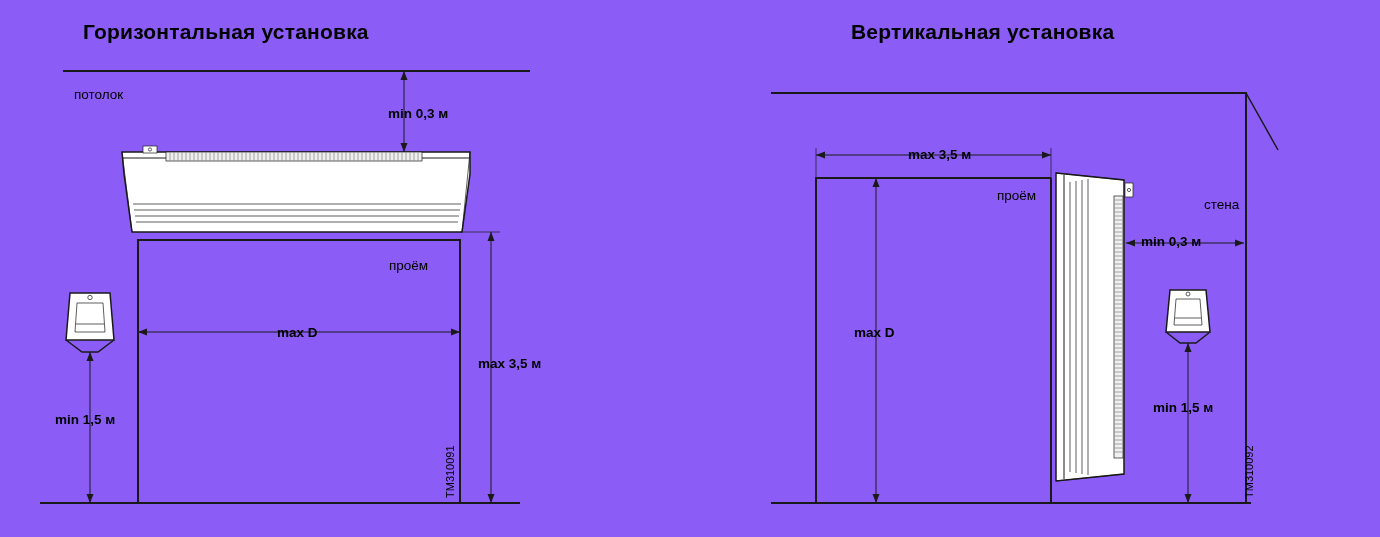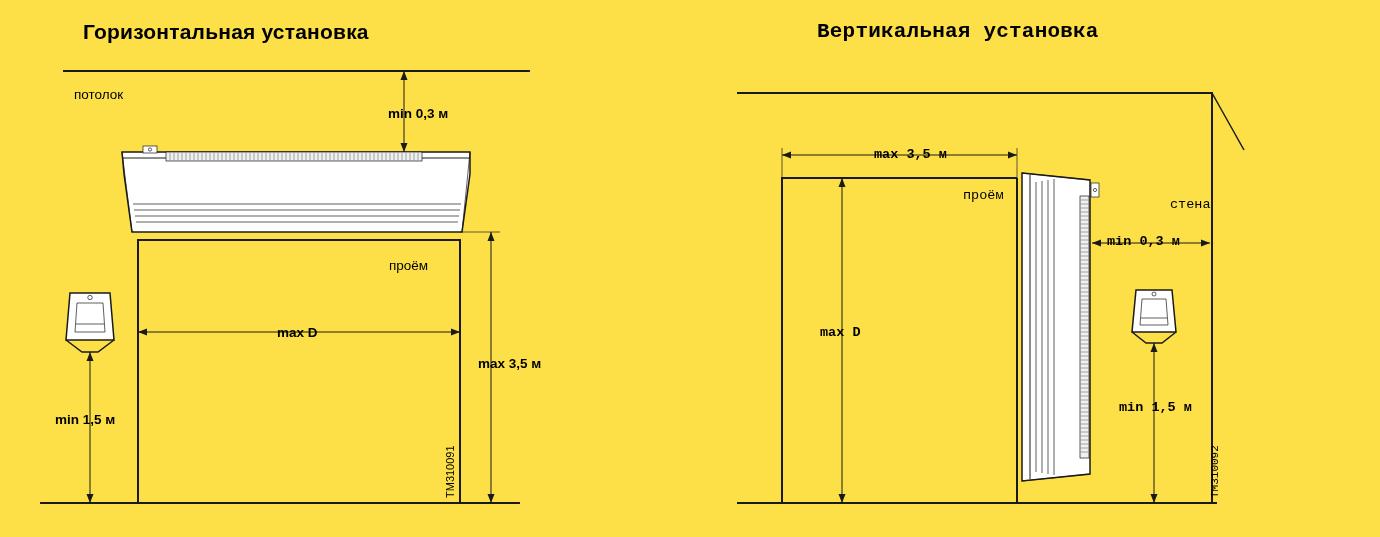--- a/index.html
+++ b/index.html
@@ -9,29 +9,29 @@
   }
   body {
     font-family: "Liberation Sans", sans-serif;
     color: #000000;
   }
   #canvas {
     position: relative;
     width: 1380px;
     height: 537px;
     overflow: hidden;
-    background: #fde047;
+    background: #8b5cf6;
   }
   .panel {
     position: absolute;
     top: 0;
     height: 537px;
   }
   #panel-left  { left: 0;    width: 690px; }
-  #panel-right { left: 652px; width: 690px; font-family: Liberation Mono, monospace; }
+  #panel-right { left: 686px; width: 690px; }
 
   .panel-title {
     position: absolute;
     top: 20px;
     font-size: 21px;
     font-weight: bold;
     letter-spacing: 0.2px;
     white-space: nowrap;
   }
   #title-left  { left: 83px; }

